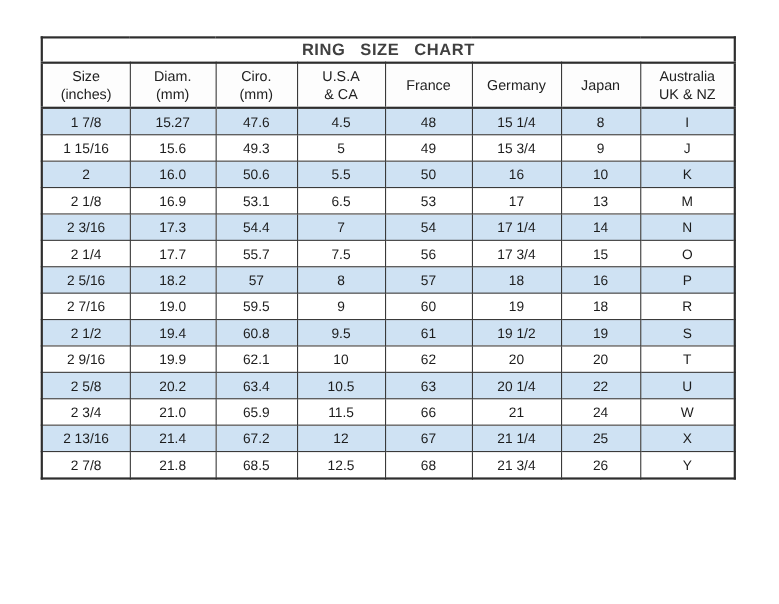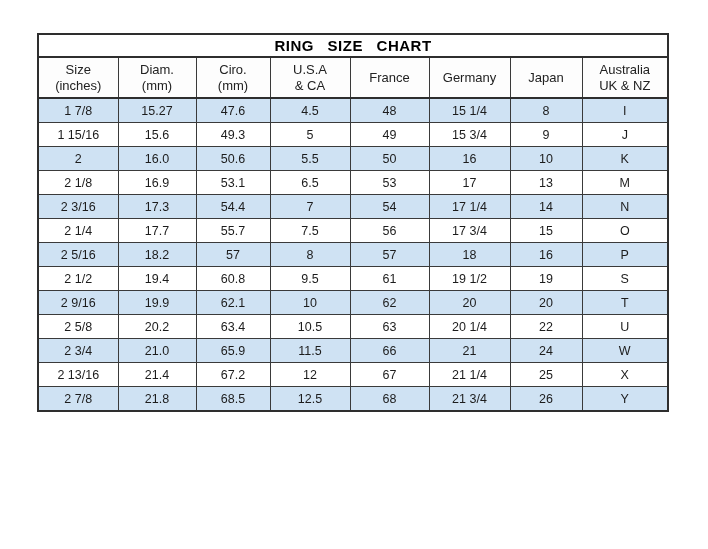--- a/index.html
+++ b/index.html
@@ -35,21 +35,21 @@
   }
   table.ring-chart {
     border: 2px solid #2e2e2e;
   }
   tr.title-row th {
     height: 21px;
     font-size: 15px;
     font-weight: bold;
     letter-spacing: 0.5px;
     word-spacing: 9px;
-    color: #000000;
+    color: #404040;
     background: #ffffff;
     border-bottom: 2px solid #2e2e2e;
   }
   tr.header-row th {
     height: 39px;
     font-size: 13px;
     font-weight: normal;
     line-height: 1.2;
     color: #222222;
     background: #fdfdfd;
@@ -184,20 +184,30 @@
           <td>2 5/16</td>
           <td>18.2</td>
           <td>57</td>
           <td>8</td>
           <td>57</td>
           <td>18</td>
           <td>16</td>
           <td>P</td>
         </tr>
         <tr>
+          <td>2 7/16</td>
+          <td>19.0</td>
+          <td>59.5</td>
+          <td>9</td>
+          <td>60</td>
+          <td>19</td>
+          <td>18</td>
+          <td>R</td>
+        </tr>
+        <tr>
           <td>2 1/2</td>
           <td>19.4</td>
           <td>60.8</td>
           <td>9.5</td>
           <td>61</td>
           <td>19 1/2</td>
           <td>19</td>
           <td>S</td>
         </tr>
         <tr>

